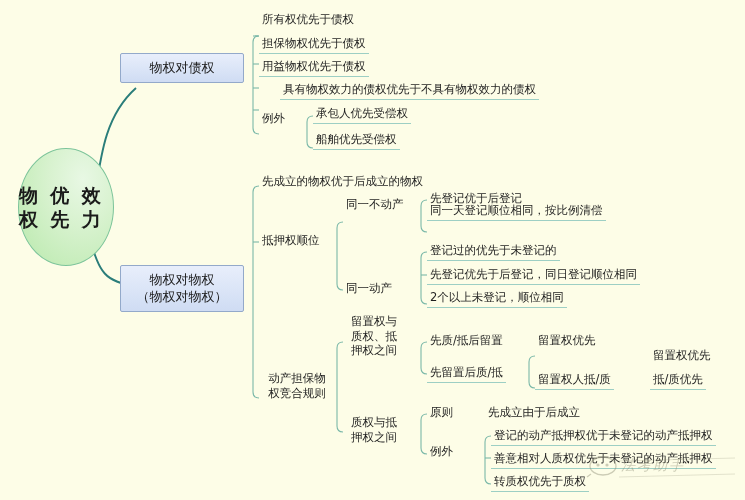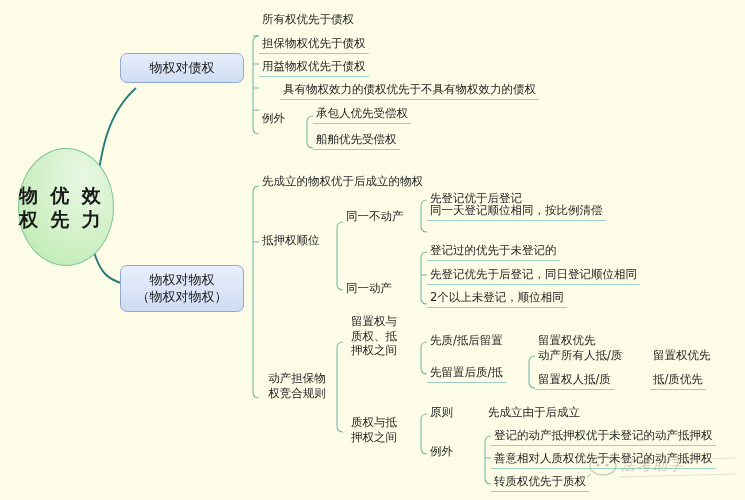--- a/index.html
+++ b/index.html
@@ -51,21 +51,21 @@
     font-weight: bold;
     color: #1a1a1a;
     line-height: 1.28;
     letter-spacing: 1px;
   }
   
   .branch-node {
     position: absolute;
     width: 124px;
     border: 1.2px solid #93a9ca;
-    border-radius: 7px;
+    border-radius: 2px;
     background: linear-gradient(180deg, #e8eefb 0%, #dbe5f7 52%, #cfdcf3 100%);
     padding: 5px 4px 6px 4px;
     box-sizing: border-box;
     text-align: center;
     z-index: 5;
   }
   .branch-node span {
     display: block;
     font-size: 13px;
     color: #1a1a1a;
@@ -200,21 +200,21 @@
   <div class="node ul" style="left:259px; top:81px;margin-left:21px;">具有物权效力的债权优先于不具有物权效力的债权</div>
 
   <div class="node" style="left:259px; top:110px;">例外</div>
   <div class="node ul" style="left:313px; top:105px;">承包人优先受偿权</div>
   <div class="node ul" style="left:313px; top:131px;">船舶优先受偿权</div>
 
   <div class="node" style="left:259px; top:173px;">先成立的物权优于后成立的物权</div>
 
   <div class="node" style="left:259px; top:232px;">抵押权顺位</div>
 
-  <div class="node" style="left:343px; top:208px;">同一不动产</div>
+  <div class="node" style="left:343px; top:196px;">同一不动产</div>
   <div class="node" style="left:427px; top:190px;">先登记优于后登记</div>
   <div class="node ul" style="left:427px; top:202px;">同一天登记顺位相同，按比例清偿</div>
 
   <div class="node" style="left:343px; top:280px;">同一动产</div>
   <div class="node ul" style="left:427px; top:242px;">登记过的优先于未登记的</div>
   <div class="node ul" style="left:427px; top:266px;">先登记优先于后登记，同日登记顺位相同</div>
   <div class="node ul" style="left:427px; top:289px;">2个以上未登记，顺位相同</div>
 
   <div class="node multiline" style="left:259px; top:370px; width:76px;">
     <span>动产担保物</span><br>
@@ -224,21 +224,20 @@
   <div class="node multiline" style="left:343px; top:313px; width:62px;">
     <span>留置权与</span><br>
     <span>质权、抵</span><br>
     <span>押权之间</span>
   </div>
 
   <div class="node" style="left:427px; top:332px;">先质/抵后留置</div>
   <div class="node" style="left:535px; top:332px;">留置权优先</div>
 
   <div class="node ul" style="left:427px; top:364px;">先留置后质/抵</div>
-  <div class="node" style="left:535px; top:347px;">动产所有人抵/质</div>
   <div class="node" style="left:650px; top:347px;">留置权优先</div>
   <div class="node ul" style="left:535px; top:371px;">留置权人抵/质</div>
   <div class="node ul" style="left:650px; top:371px;">抵/质优先</div>
 
   <div class="node multiline" style="left:343px; top:406px; width:62px;margin-top:8px;">
     <span>质权与抵</span><br>
     <span>押权之间</span>
   </div>
 
   <div class="node" style="left:427px; top:404px;">原则</div>

